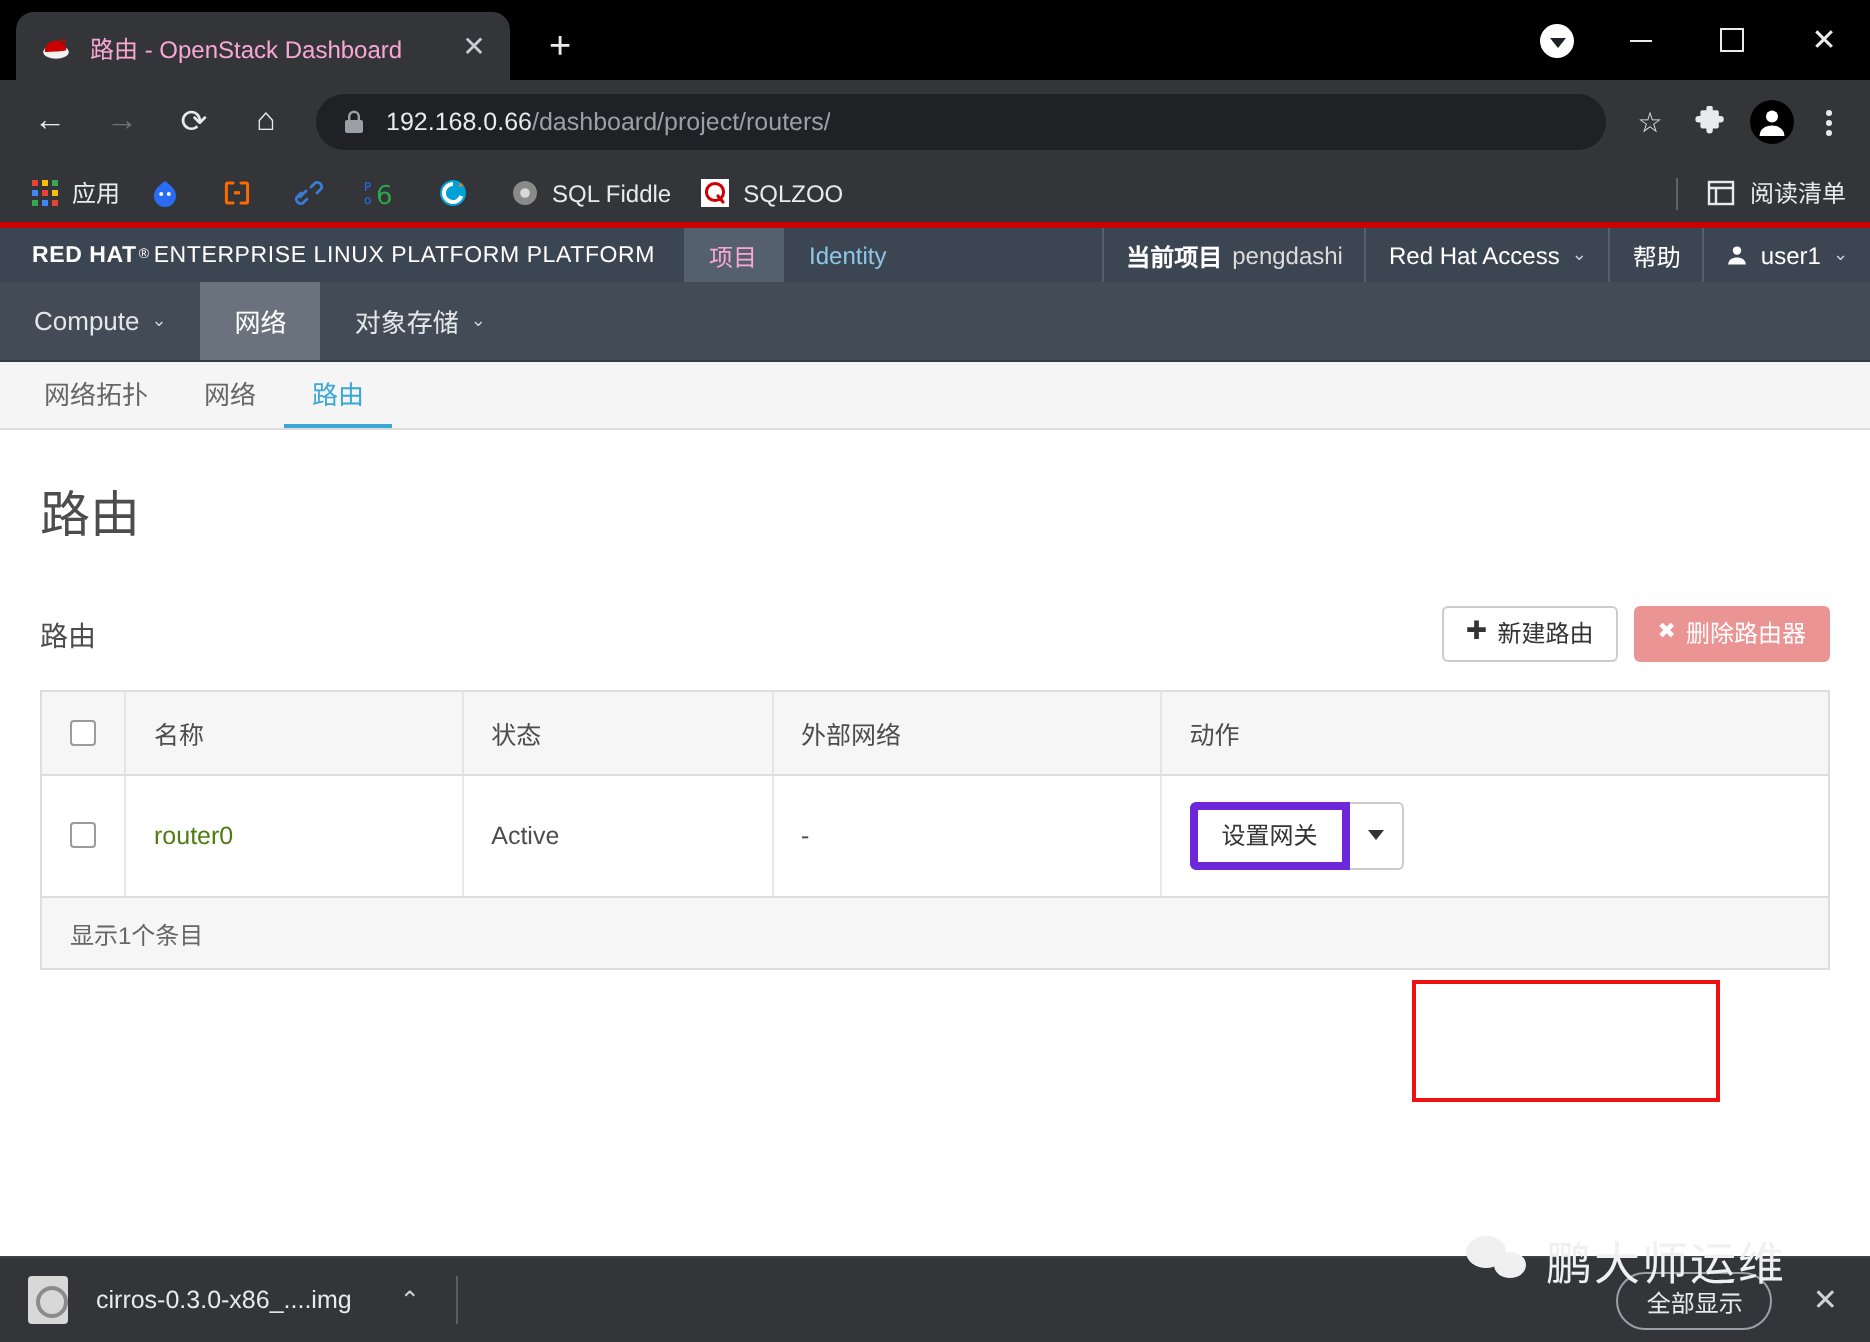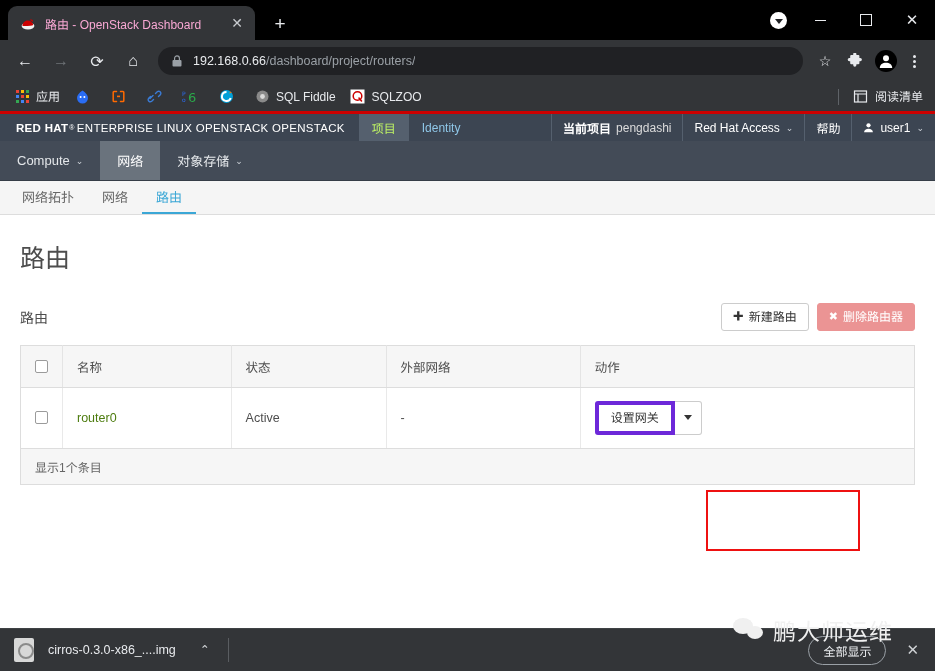--- a/index.html
+++ b/index.html
@@ -123,21 +123,21 @@
   .rh-brand {
     display:flex; align-items:center; padding: 0 14px 0 16px;
     color:#ffffff; font-size: 11.5px; letter-spacing: .3px; white-space:nowrap;
   }
   .rh-brand .bold { font-weight: bold; }
   .rh-brand .reg { font-size:7px; vertical-align: super; margin:0 2px 0 1px;}
   .rh-tab {
     display:flex;align-items:center; padding: 0 13px; color:#dfe3e8;
     font-size: 12px; white-space:nowrap;
   }
-  .rh-tab.active { background:#55606e; color:#bef264; }
+  .rh-tab.active { background:#55606e; color:#f9a8d4; }
   .rh-tab.ident { color:#8fc7e8; }
   .rh-spacer { flex: 1 1 auto; }
   .rh-right { display:flex; align-items:stretch; }
   .rh-item {
     display:flex;align-items:center;padding: 0 11px; color:#ffffff; font-size:12px;
     border-left:1px solid #55606e; white-space:nowrap;
   }
   .rh-item .muted { color:#dcdcdc; margin-left:5px; font-weight:normal;}
   .rh-item .strong { font-weight:bold; }
   .caret-dn { margin-left:6px; font-size:9px; color:#cfd4da; }
@@ -422,21 +422,21 @@
       </span>
     </div>
   </div>
 
   <div class="page">
 
     <div class="rh-header">
       <div class="rh-brand">
         <span class="bold">RED HAT</span>
           <span class="reg">®</span>
-          <span>ENTERPRISE LINUX OPENSTACK OPENSTACK</span>
+          <span>ENTERPRISE LINUX PLATFORM PLATFORM</span>
       </div>
       <div class="rh-tab active">项目</div>
       <div class="rh-tab ident">Identity</div>
       <div class="rh-spacer"></div>
       <div class="rh-right">
         <div class="rh-item">
           <span class="strong">当前项目</span>
           <span class="muted">pengdashi</span>
         </div>
         <div class="rh-item">

